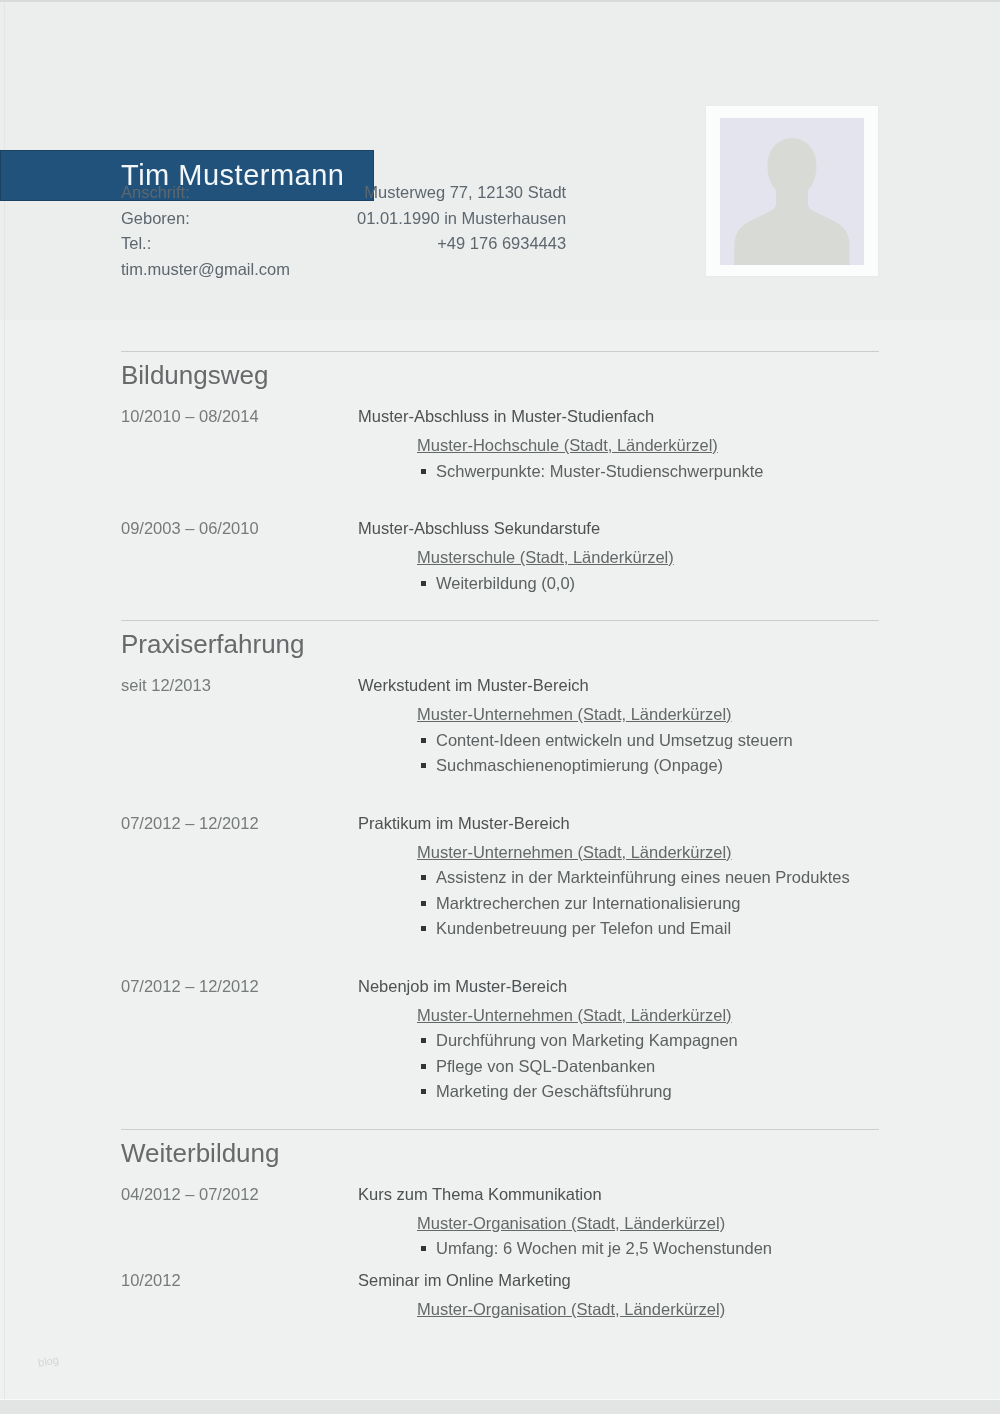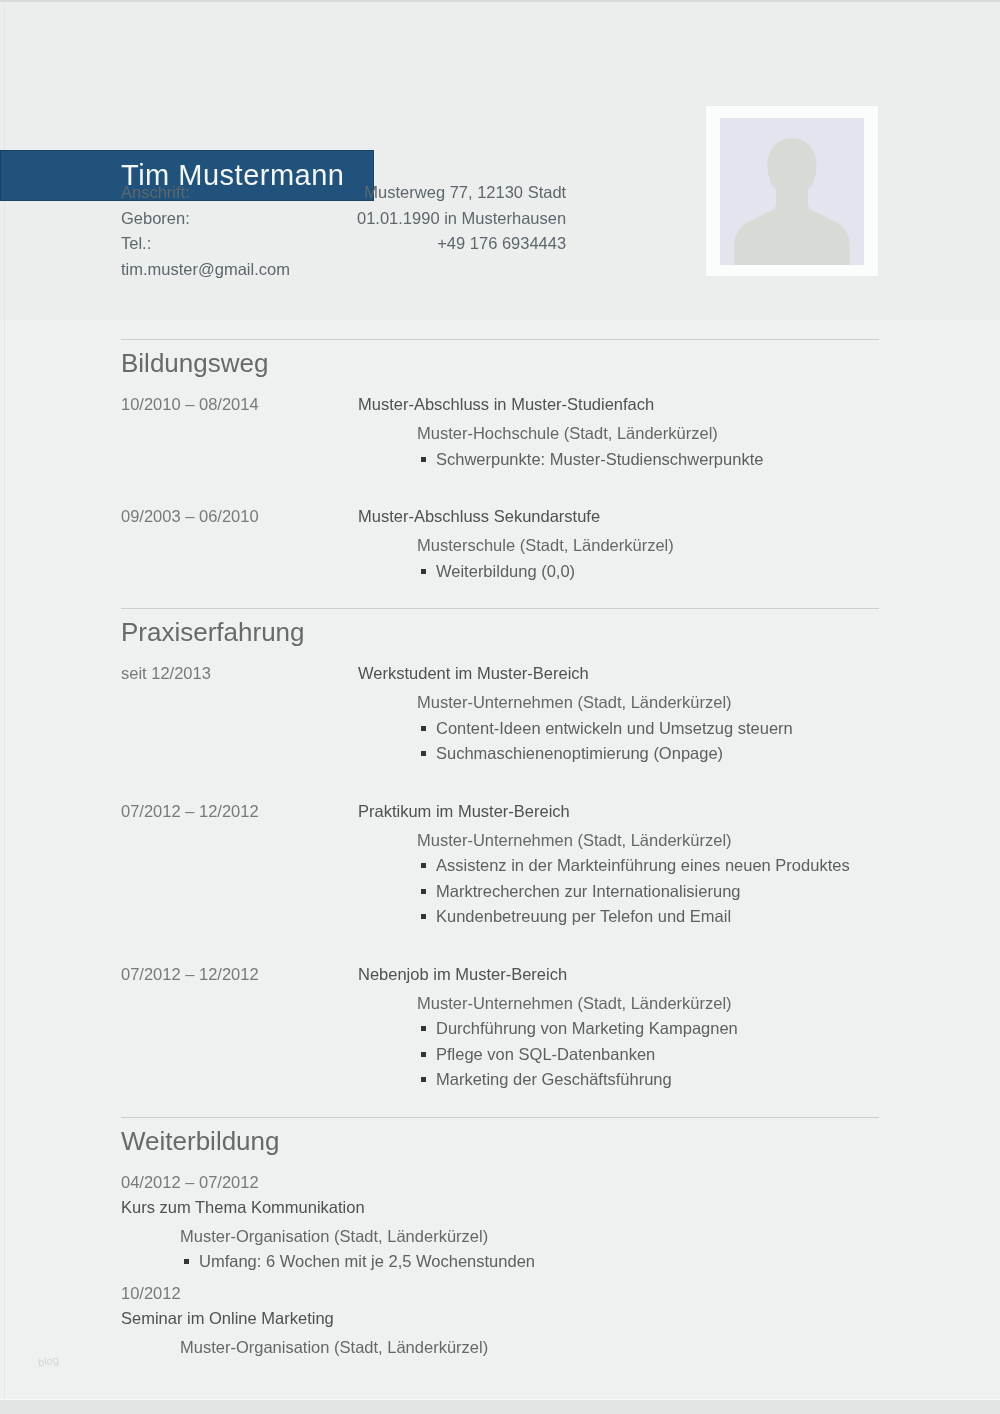--- a/index.html
+++ b/index.html
@@ -22,31 +22,31 @@
   .contact-row{display:flex;justify-content:space-between;}
   .contact-label{width:236px;}
 
   .photo-frame{
     position:absolute;left:705px;top:103px;width:174px;height:172px;
     background:#fbfcfc;border:1px solid #e9ebea;box-sizing:border-box;
   }
   .photo{position:absolute;left:14px;top:12px;width:144px;height:147px;background:#e3e4ee;overflow:hidden;}
   .photo svg{display:block;width:100%;height:100%;}
 
-  .main{position:absolute;top:337px;left:121px;width:758px;}
+  .main{position:absolute;top:349px;left:121px;width:758px;}
   .rule{height:1px;background:#cbcecd;}
   .section{padding-bottom:24px;}
   .section-title{margin:8px 0 14px 0;font-size:26px;line-height:30px;font-weight:400;color:#67696a;}
   .entry{display:flex;margin-bottom:32px;}
   .section .entry:last-child{margin-bottom:0;}
-  .section.s3 .entry{margin-bottom:6px;flex-direction:column;}
+  .section.s3 .entry{margin-bottom:6px;}
   .entry-date{width:237px;flex:none;color:#767a7a;font-size:16.5px;line-height:25px;}
   .entry-body{flex:1;font-size:16.5px;}
   .entry-title{font-weight:400;color:#4e5152;line-height:25px;}
-  .entry-org{margin:4px 0 0 59px;color:#646868;line-height:25.5px;}
+  .entry-org{margin:4px 0 0 59px;color:#646868;line-height:25.5px;text-decoration:underline;}
   .bullet{position:relative;margin-left:63px;padding-left:15px;color:#5c6060;line-height:25.5px;}
   .bullet::before{content:"";position:absolute;left:0;top:10px;width:5px;height:5px;background:#343434;}
 
   .watermark{position:absolute;left:38px;top:1353px;font-size:11px;color:#d3d6d5;transform:rotate(-10deg);}
   .bottom-strip{position:absolute;left:0;right:0;bottom:0;height:14px;background:#e3e5e5;border-top:1px solid #f7f8f8;}
 </style>
 </head>
 <body>
 
 <div class="page">

